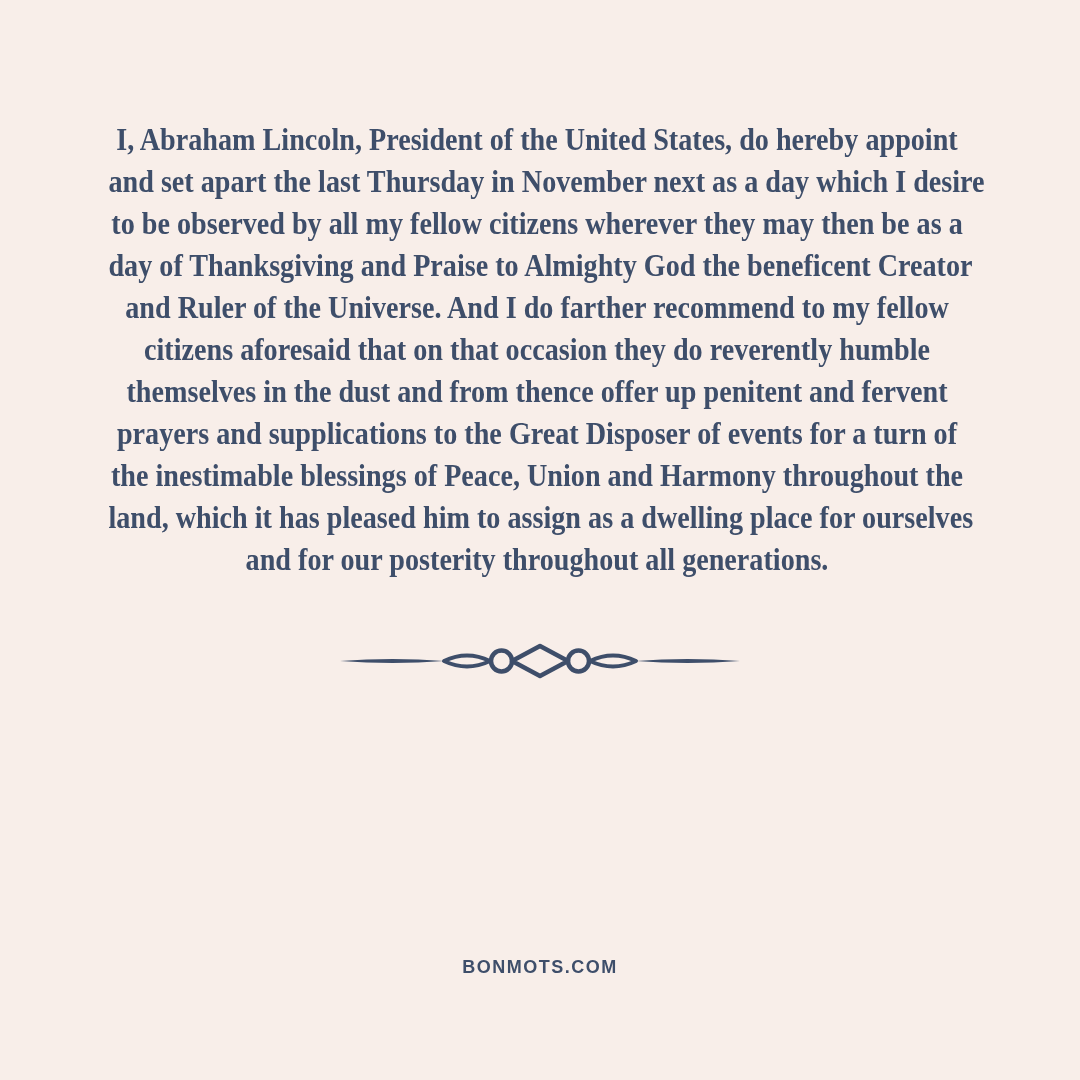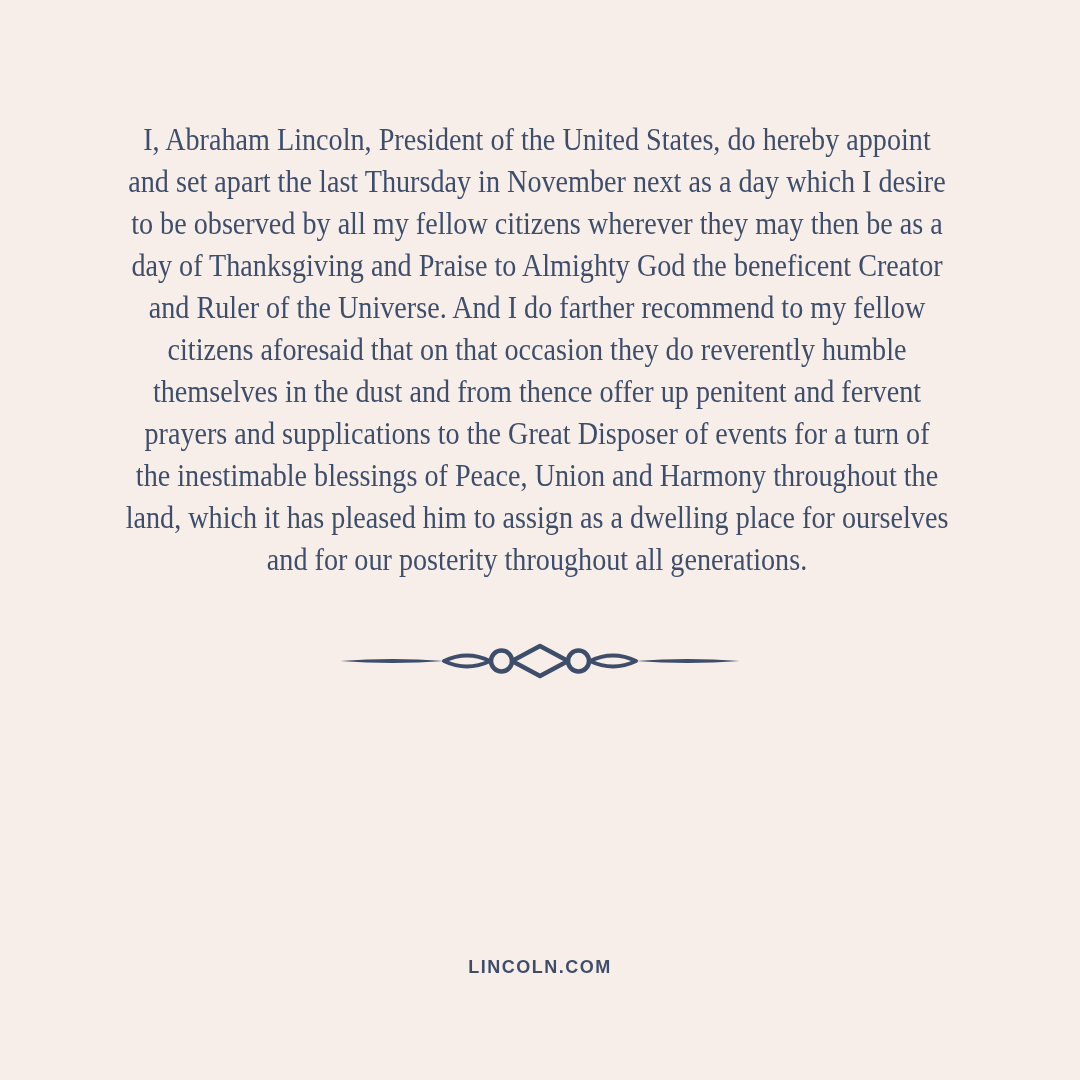--- a/index.html
+++ b/index.html
@@ -21,21 +21,21 @@
   .quote {
     position: absolute;
     top: 118px;
     left: 50px;
     right: 56px;
     text-align: center;
     color: var(--ink, #3e4e6a);
     font-family: "Liberation Serif", "DejaVu Serif", serif;
     font-size: 32px;
     line-height: 42px;
-    font-weight: 400;
+    font-weight: 700;
   }
   .quote-line {
     white-space: nowrap;
     transform: scaleX(0.88);
     transform-origin: 50% 50%;
   }
   .divider {
     position: absolute;
     top: 639px;
     left: 50%;
@@ -104,15 +104,15 @@
 
       <circle cx="240.5" cy="22" r="10.5" fill="none" stroke="currentColor" stroke-width="4.5"></circle>
 
       <path d="M252,22 Q275,11 298,22 Q275,33 252,22 Z" fill="none" stroke="currentColor" stroke-width="4" stroke-linejoin="round"></path>
 
       <path d="M298,22 Q349,18 402,22 Q349,26 298,22 Z" fill="currentColor" stroke="none"></path>
     </svg>
   </div>
 
 
-  <div class="site">LINCOLN.COM</div>
+  <div class="site">BONMOTS.COM</div>
 
 </div>
 
 </body></html>

